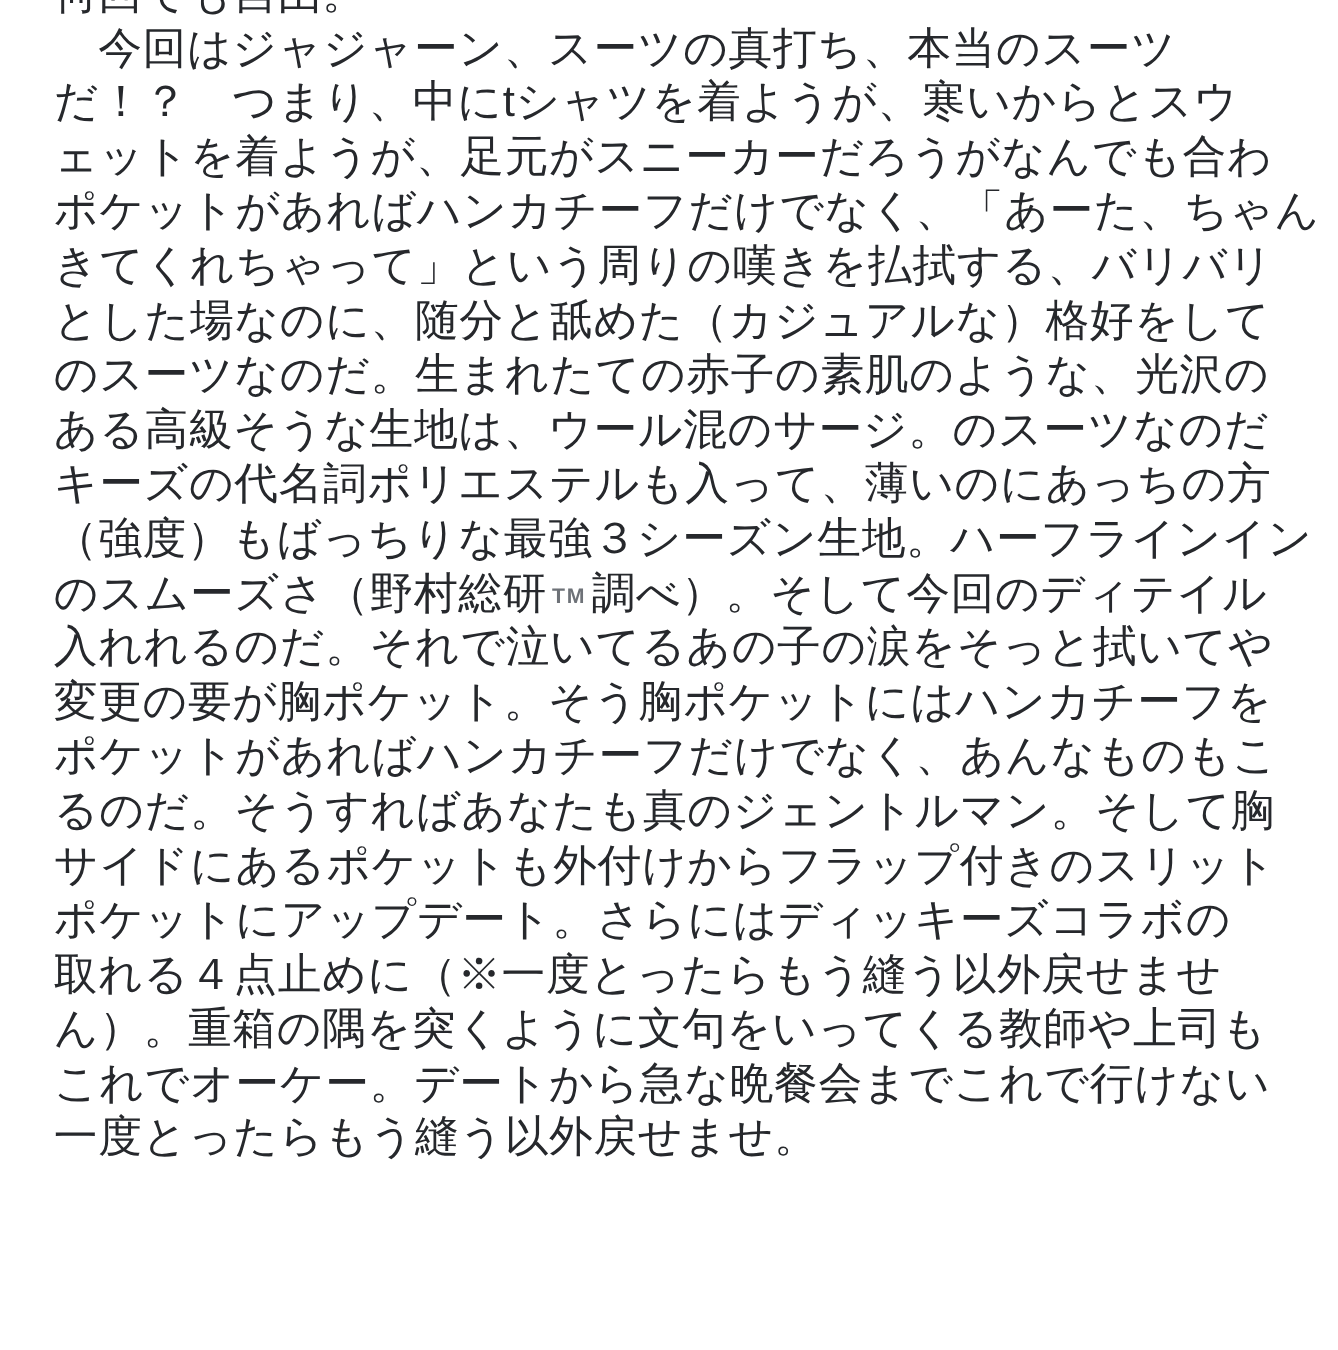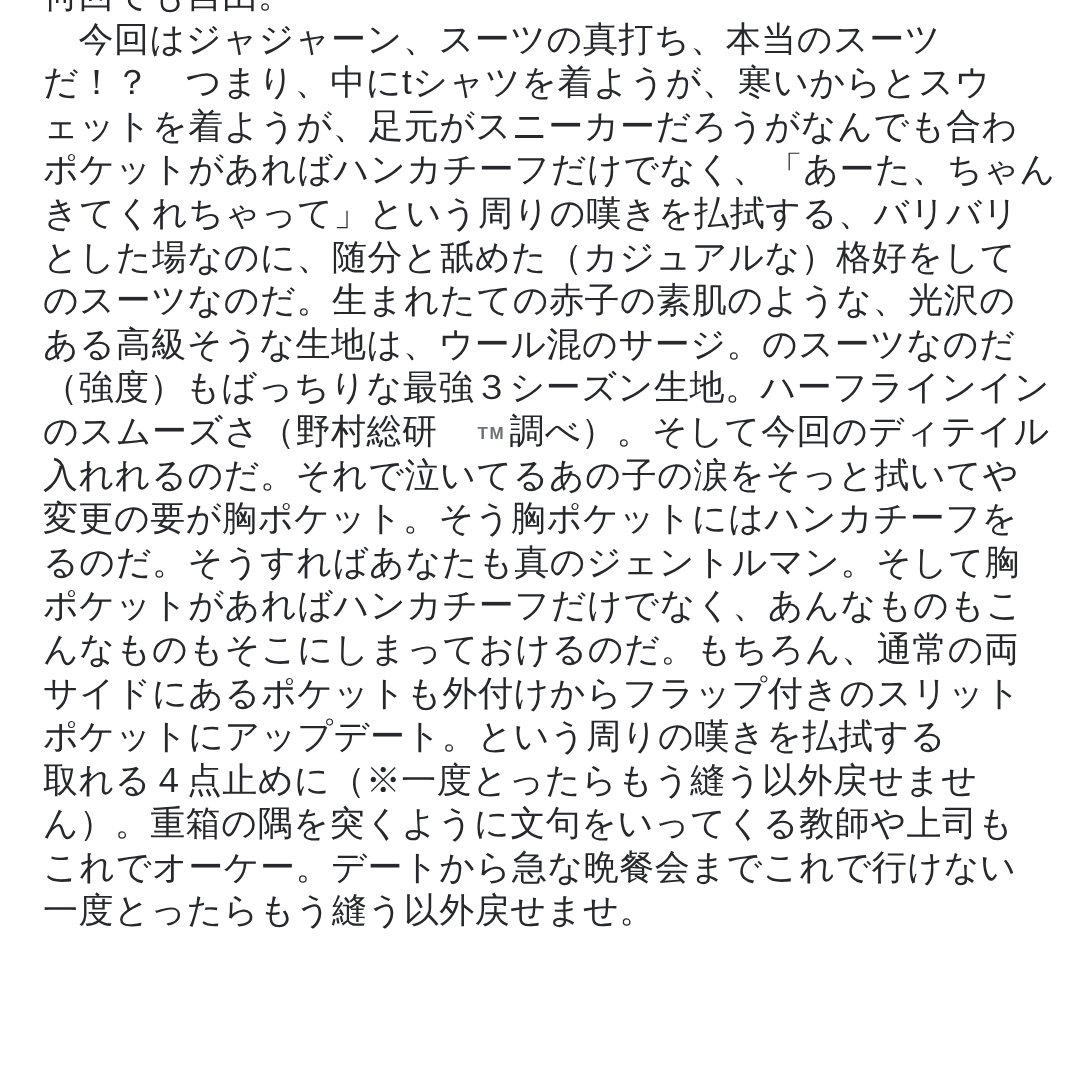--- a/index.html
+++ b/index.html
@@ -37,42 +37,41 @@
     overflow: visible;
   }
   .tm-mark {
     font-size: 17px;
     font-weight: 700;
     color: var(--trademark);
     letter-spacing: 1.5px;
     vertical-align: 4px;
     padding: 0 4px;
     font-family: "Liberation Sans", sans-serif;
-    margin-left: 36px;
   }
 </style>
 </head>
 <body>
 
 <div class="text-block">
   <div class="jp-line">何回でも自由。</div>
   <div class="jp-line">　今回はジャジャーン、スーツの真打ち、本当のスーツ</div>
   <div class="jp-line">だ！？　つまり、中にtシャツを着ようが、寒いからとスウ</div>
   <div class="jp-line">ェットを着ようが、足元がスニーカーだろうがなんでも合わ</div>
   <div class="jp-line">ポケットがあればハンカチーフだけでなく、「あーた、ちゃん</div>
   <div class="jp-line">きてくれちゃって」という周りの嘆きを払拭する、バリバリ</div>
   <div class="jp-line">とした場なのに、随分と舐めた（カジュアルな）格好をして</div>
   <div class="jp-line">のスーツなのだ。生まれたての赤子の素肌のような、光沢の</div>
   <div class="jp-line">ある高級そうな生地は、ウール混のサージ。のスーツなのだ</div>
+  <div class="jp-line">キーズの代名詞ポリエステルも入って、薄いのにあっちの方</div>
   <div class="jp-line">（強度）もばっちりな最強３シーズン生地。ハーフラインイン</div>
   <div class="jp-line">のスムーズさ（野村総研<span class="tm-mark">TM</span>調べ）。そして今回のディテイル</div>
   <div class="jp-line">入れれるのだ。それで泣いてるあの子の涙をそっと拭いてや</div>
   <div class="jp-line">変更の要が胸ポケット。そう胸ポケットにはハンカチーフを</div>
+  <div class="jp-line">ポケットがあればハンカチーフだけでなく、あんなものもこ</div>
   <div class="jp-line">るのだ。そうすればあなたも真のジェントルマン。そして胸</div>
-  <div class="jp-line">ポケットがあればハンカチーフだけでなく、あんなものもこ</div>
-  <div class="jp-line">んなものもそこにしまっておけるのだ。もちろん、通常の両</div>
   <div class="jp-line">サイドにあるポケットも外付けからフラップ付きのスリット</div>
-  <div class="jp-line">ポケットにアップデート。という周りの嘆きを払拭する</div>
+  <div class="jp-line">ポケットにアップデート。さらにはディッキーズコラボの</div>
   <div class="jp-line">取れる４点止めに（※一度とったらもう縫う以外戻せませ</div>
   <div class="jp-line">ん）。重箱の隅を突くように文句をいってくる教師や上司も</div>
   <div class="jp-line">これでオーケー。デートから急な晩餐会までこれで行けない</div>
   <div class="jp-line">一度とったらもう縫う以外戻せませ。</div>
 </div>
 
 </body></html>

